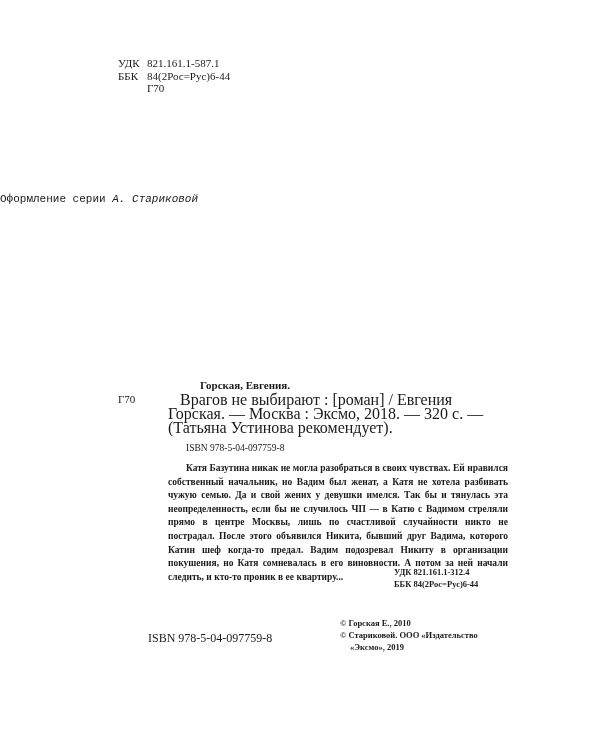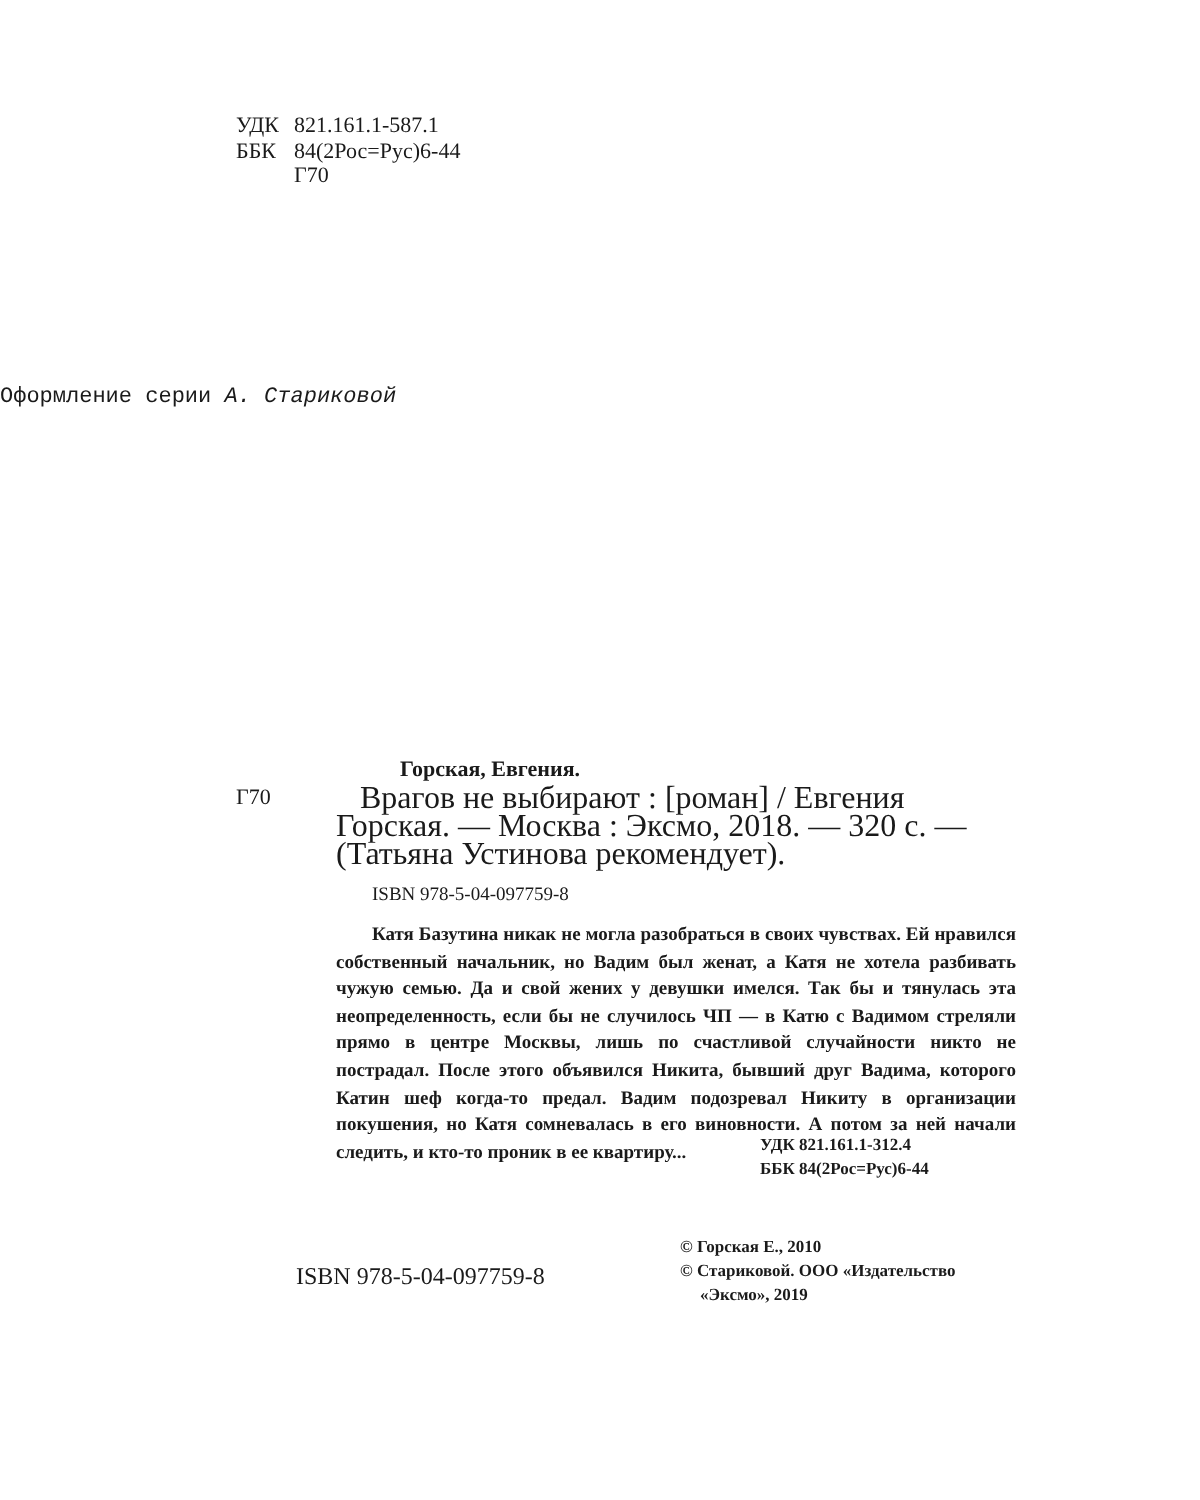--- a/index.html
+++ b/index.html
@@ -12,21 +12,21 @@
     .udk-top { left: 118px; top: 57px; font-size: 11px; line-height: 12.5px; }
     .udk-top .row { display: flex; }
     .udk-top .k { width: 29px; }
     .series { left: 0; width: 576px; top: 193px; font-size: 11px; font-family: Liberation Mono, monospace; }
     .series i { font-style: italic; }
     .author { left: 184px; top: 379px; font-size: 11px; font-weight: bold; margin-left: 16px; }
     .g70 { left: 118px; top: 393px; font-size: 11px; }
     .bib { left: 168px; top: 393px; width: 340px; font-size: 16px; line-height: 14px; text-indent: 12px; }
     .isbn-small { left: 186px; top: 443px; font-size: 9.5px; }
     .annot { left: 168px; top: 462px; width: 340px; font-size: 9.5px; line-height: 13.6px; text-align: justify; text-indent: 18px; font-weight: bold; }
-    .udk-bottom { left: 380px; top: 566px; font-size: 8.5px; font-weight: bold; line-height: 12px; }
+    .udk-bottom { left: 394px; top: 566px; font-size: 8.5px; font-weight: bold; line-height: 12px; }
     .copyright { left: 340px; top: 617px; font-size: 8.5px; font-weight: bold; line-height: 12px; }
     .copyright .indent { padding-left: 10px; }
     .isbn-big { left: 148px; top: 631px; font-size: 12px; }
   </style>
 </head>
 <body>
 
 <div class="abs udk-top">
   <div class="row">
     <span class="k">УДК</span>

